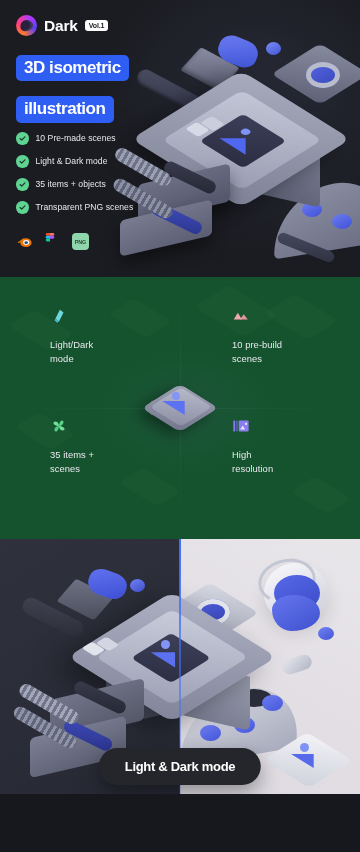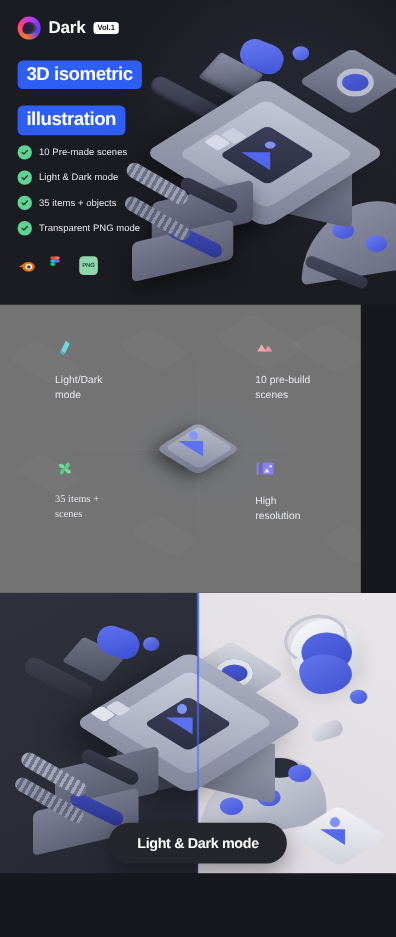--- a/index.html
+++ b/index.html
@@ -189,22 +189,22 @@
     background:linear-gradient(150deg,#5567e6,#3645b5);
     box-shadow:inset 0 0 0 5px #b9bcca;
   }
   .stylus{
     position:absolute; left:150px; top:218px; width:60px;height:11px;border-radius:6px;
     background:linear-gradient(160deg,#474a5e,#2f3142); transform:rotate(22deg);
   }
 
   
   .features{
-    position:relative; width:328px; height:262px;
-    background:#737373; overflow:hidden;
+    position:relative; width:360px; height:262px;
+    background:#14532d; overflow:hidden;
   }
   .ghost{ position:absolute; background:rgba(255,255,255,.022); border-radius:6px;}
   .grid-line-v{ position:absolute; left:180px; top:12px; bottom:12px; width:1px;
     background:linear-gradient(180deg,rgba(255,255,255,0),rgba(255,255,255,.05),rgba(255,255,255,0));}
   .grid-line-h{ position:absolute; top:131px; left:14px; right:14px; height:1px;
     background:linear-gradient(90deg,rgba(255,255,255,0),rgba(255,255,255,.05),rgba(255,255,255,0));}
   .fcell{ position:absolute; width:140px; z-index:4;}
   .fcell .fic{ width:18px;height:18px; margin-bottom:13px; display:block;}
   .fcell p{ color:#e9eaef; font-size:9.4px; line-height:1.45; letter-spacing:.05px;}
   .center-art{
@@ -424,21 +424,21 @@
             </svg>
         </span>
         <span>35 items + objects</span>
       </li>
       <li>
         <span class="chk">
           <svg viewBox="0 0 10 10">
               <path d="M1.6 5.1 L3.9 7.3 L8.4 2.6" fill="none" stroke="#1e3a2c" stroke-width="1.8" stroke-linecap="round" stroke-linejoin="round"></path>
             </svg>
         </span>
-        <span>Transparent PNG mode</span>
+        <span>Transparent PNG scenes</span>
       </li>
     </ul>
 
     <div class="app-icons">
       <span class="app-ic">
         <svg viewBox="0 0 24 24" width="17" height="17">
           <path d="M2 13.5 L11 7.5 L11 10 L4.5 14 Z" fill="#ea7600"></path>
           <ellipse cx="14" cy="13.6" rx="8" ry="6.2" fill="#ea7600"></ellipse>
           <ellipse cx="14.4" cy="13.4" rx="4.3" ry="3.4" fill="#f8f9fb"></ellipse>
           <ellipse cx="14.4" cy="13.6" rx="2.5" ry="2.1" fill="#264a8c"></ellipse>
@@ -481,21 +481,21 @@
     <div class="fcell" style="left:232px;top:30px;">
       <span class="fic">
         <svg viewBox="0 0 20 20" width="18" height="18">
           <path d="M2 14 L6.5 6.5 L11 14 Z" fill="#f0a9b2"></path>
           <path d="M9 14 L13 8 L17.5 14 Z" fill="#e695a2"></path>
         </svg>
       </span>
       <p><span>10 pre-build</span><br><span>scenes</span></p>
     </div>
 
-    <div class="fcell" style="left:50px;top:140px;font-family:Liberation Serif, serif;">
+    <div class="fcell" style="left:50px;top:140px;">
       <span class="fic">
         <svg viewBox="0 0 20 20" width="18" height="18">
           <path d="M10 10 C10 5 5 4 4 6 C3 8 7 10 10 10 Z" fill="#6fe09a"></path>
           <path d="M10 10 C15 10 16 5 14 4 C12 3 10 7 10 10 Z" fill="#5ad489"></path>
           <path d="M10 10 C10 15 15 16 16 14 C17 12 13 10 10 10 Z" fill="#6fe09a"></path>
           <path d="M10 10 C5 10 4 15 6 16 C8 17 10 13 10 10 Z" fill="#52cc80"></path>
         </svg>
       </span>
       <p><span>35 items +</span><br><span>scenes</span></p>
     </div>

